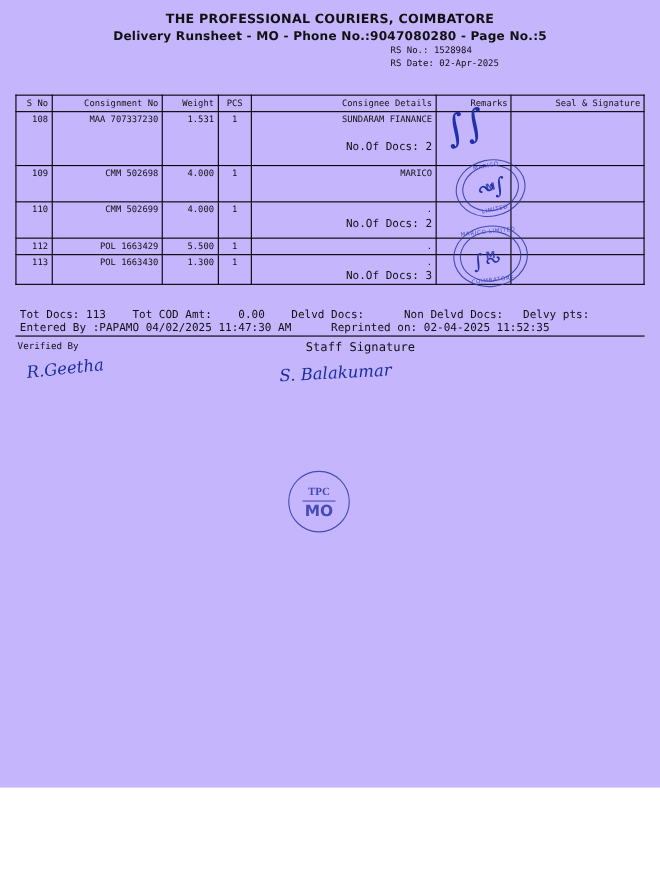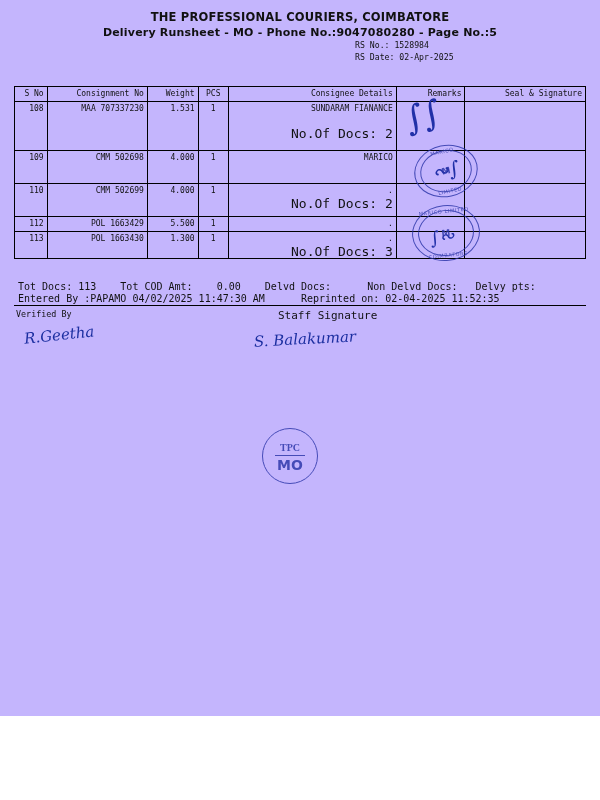--- a/index.html
+++ b/index.html
@@ -87,21 +87,21 @@
   .c-wt    { width: 38px; text-align: right !important; }
   .c-pcs   { width: 20px; text-align: center !important; }
   .c-cons  { width: 142px; }
   .c-rem   { width: 54px; }
   .c-sign  { width: 100px; }
   td.c-wt { padding-right: 10px; }
   .docs-note {
     display: block;
     margin-top: 14px;
     margin-left: 16px;
-    font-size: 13px;
+    font-size: 10px;
   }
   .docs-note.tight { margin-top: 2px; }
   .row-tall td { height: 46px; }
   .row-mid td { height: 30px; }
   .row-small td { height: 12px; margin-left: 41px; }
   
   .totals {
     position: absolute;
     left: 18px;
     top: 281px;

